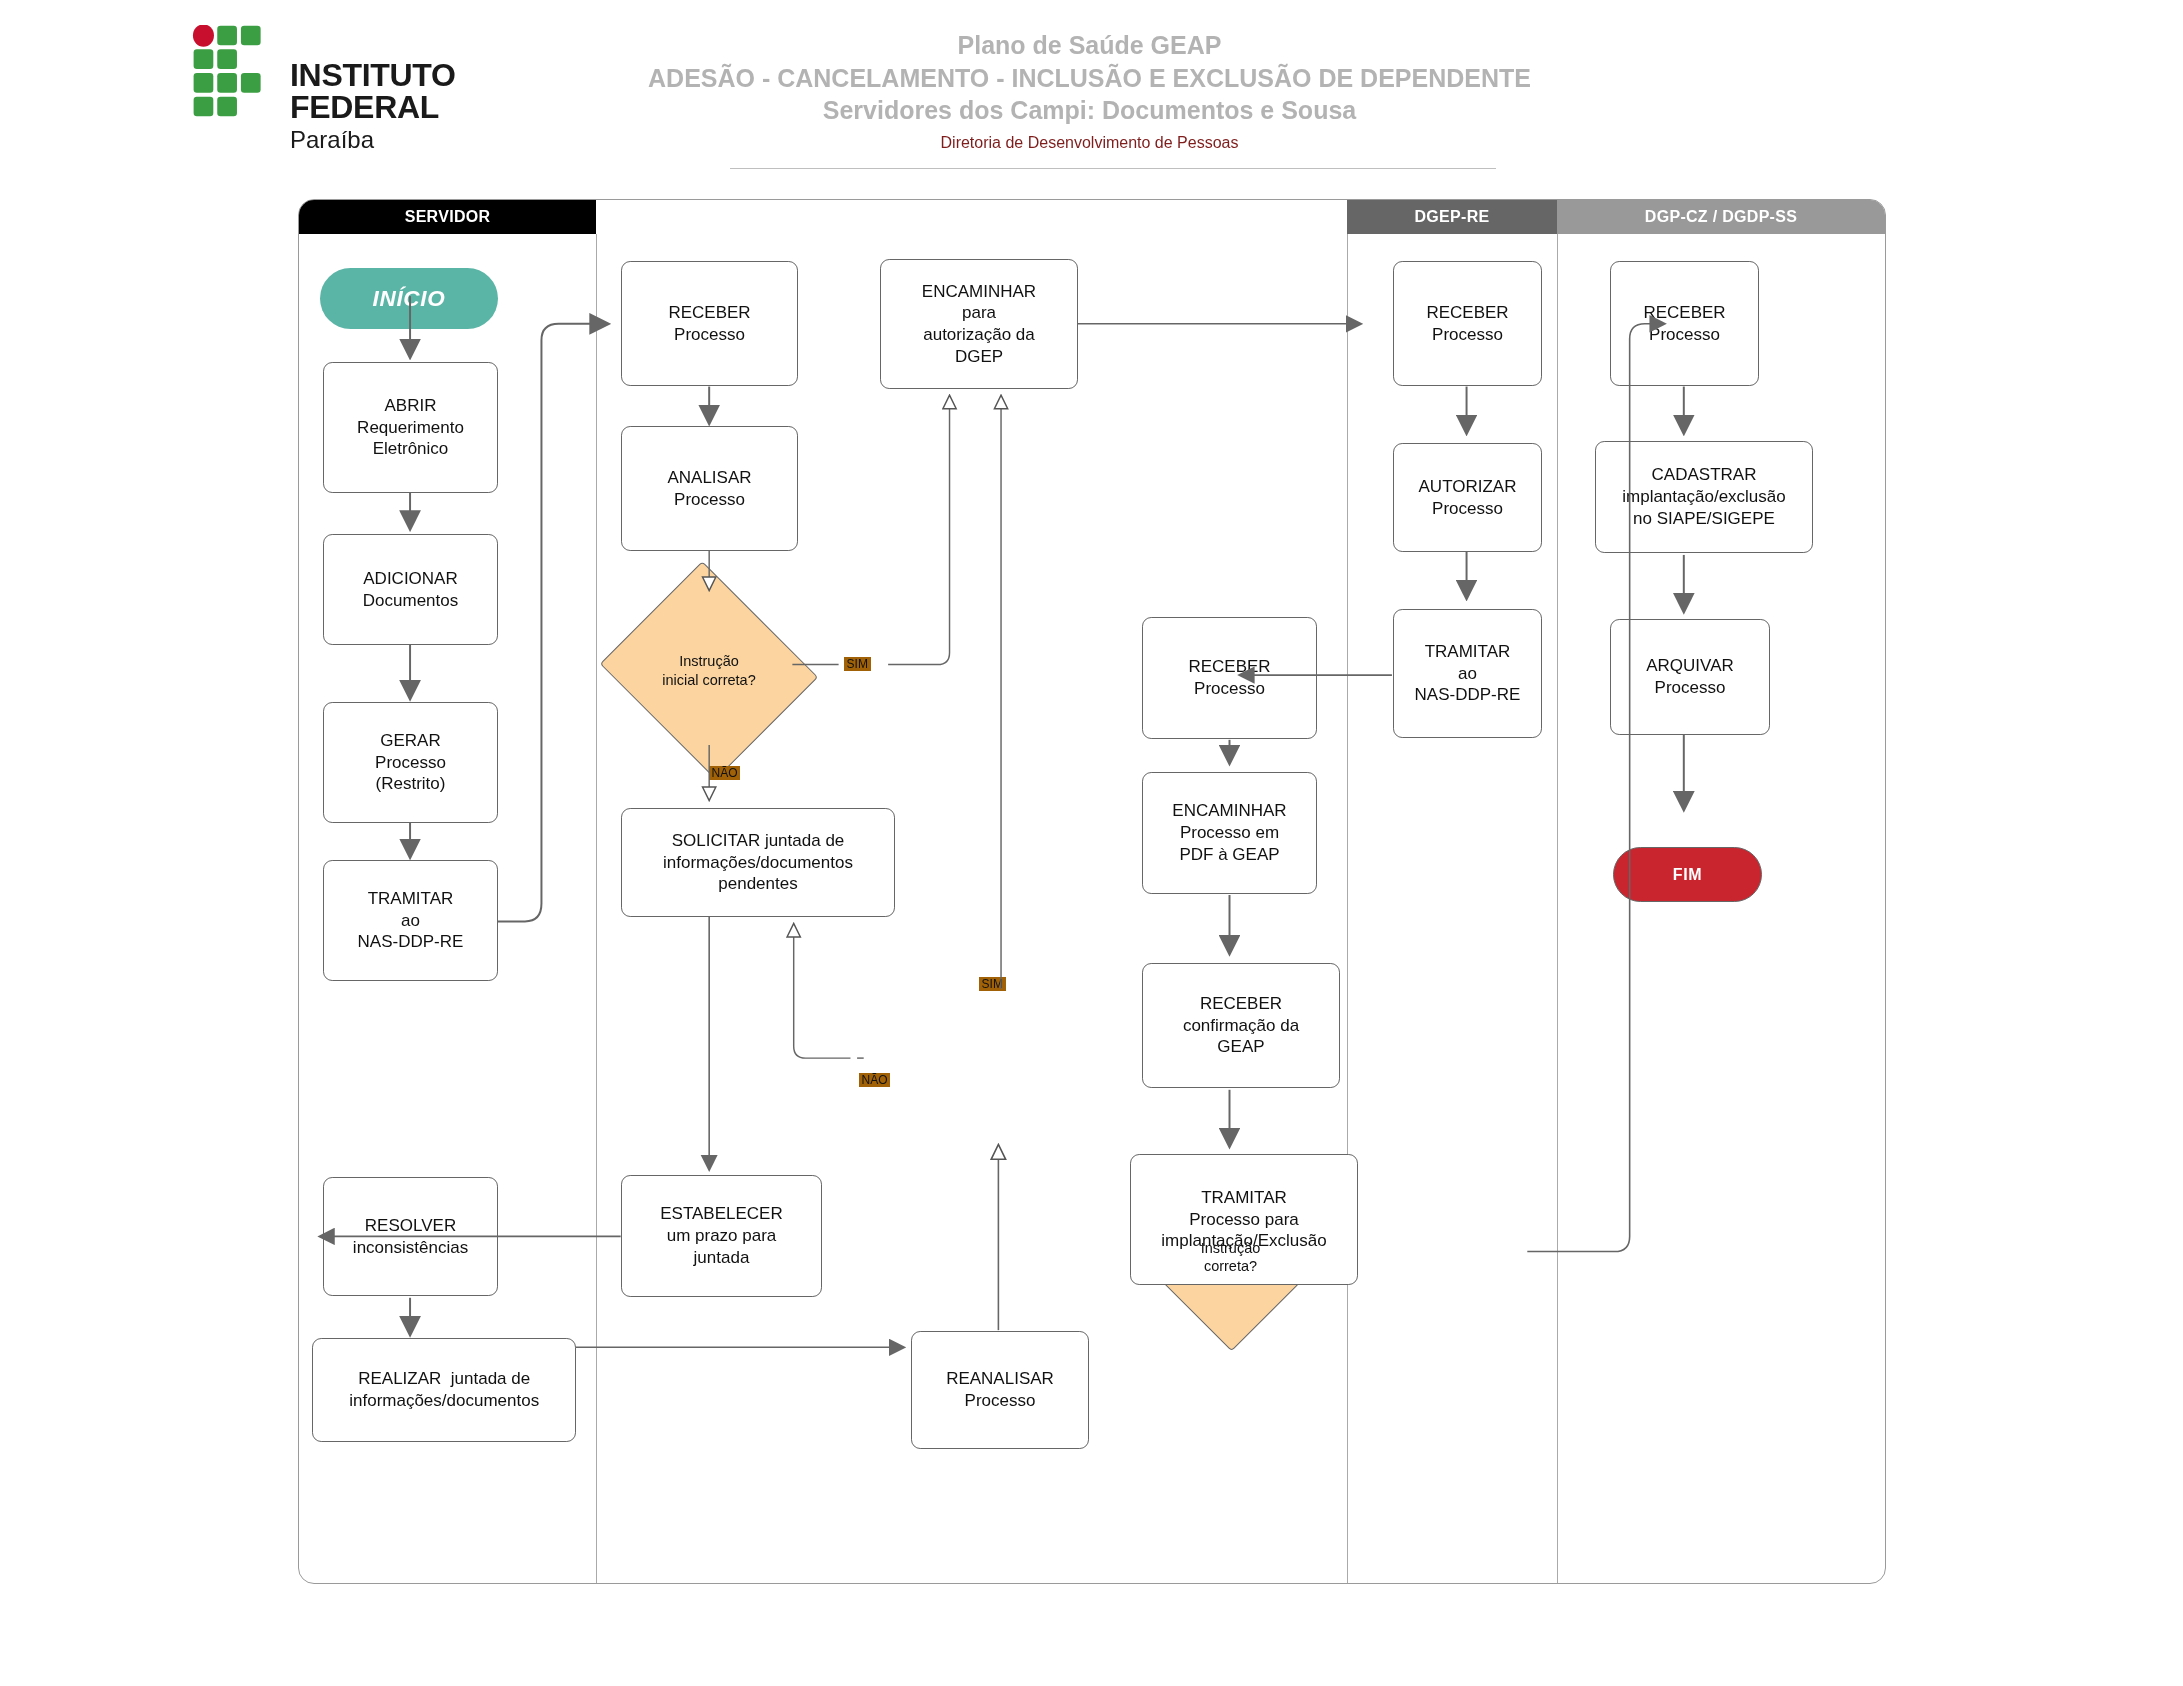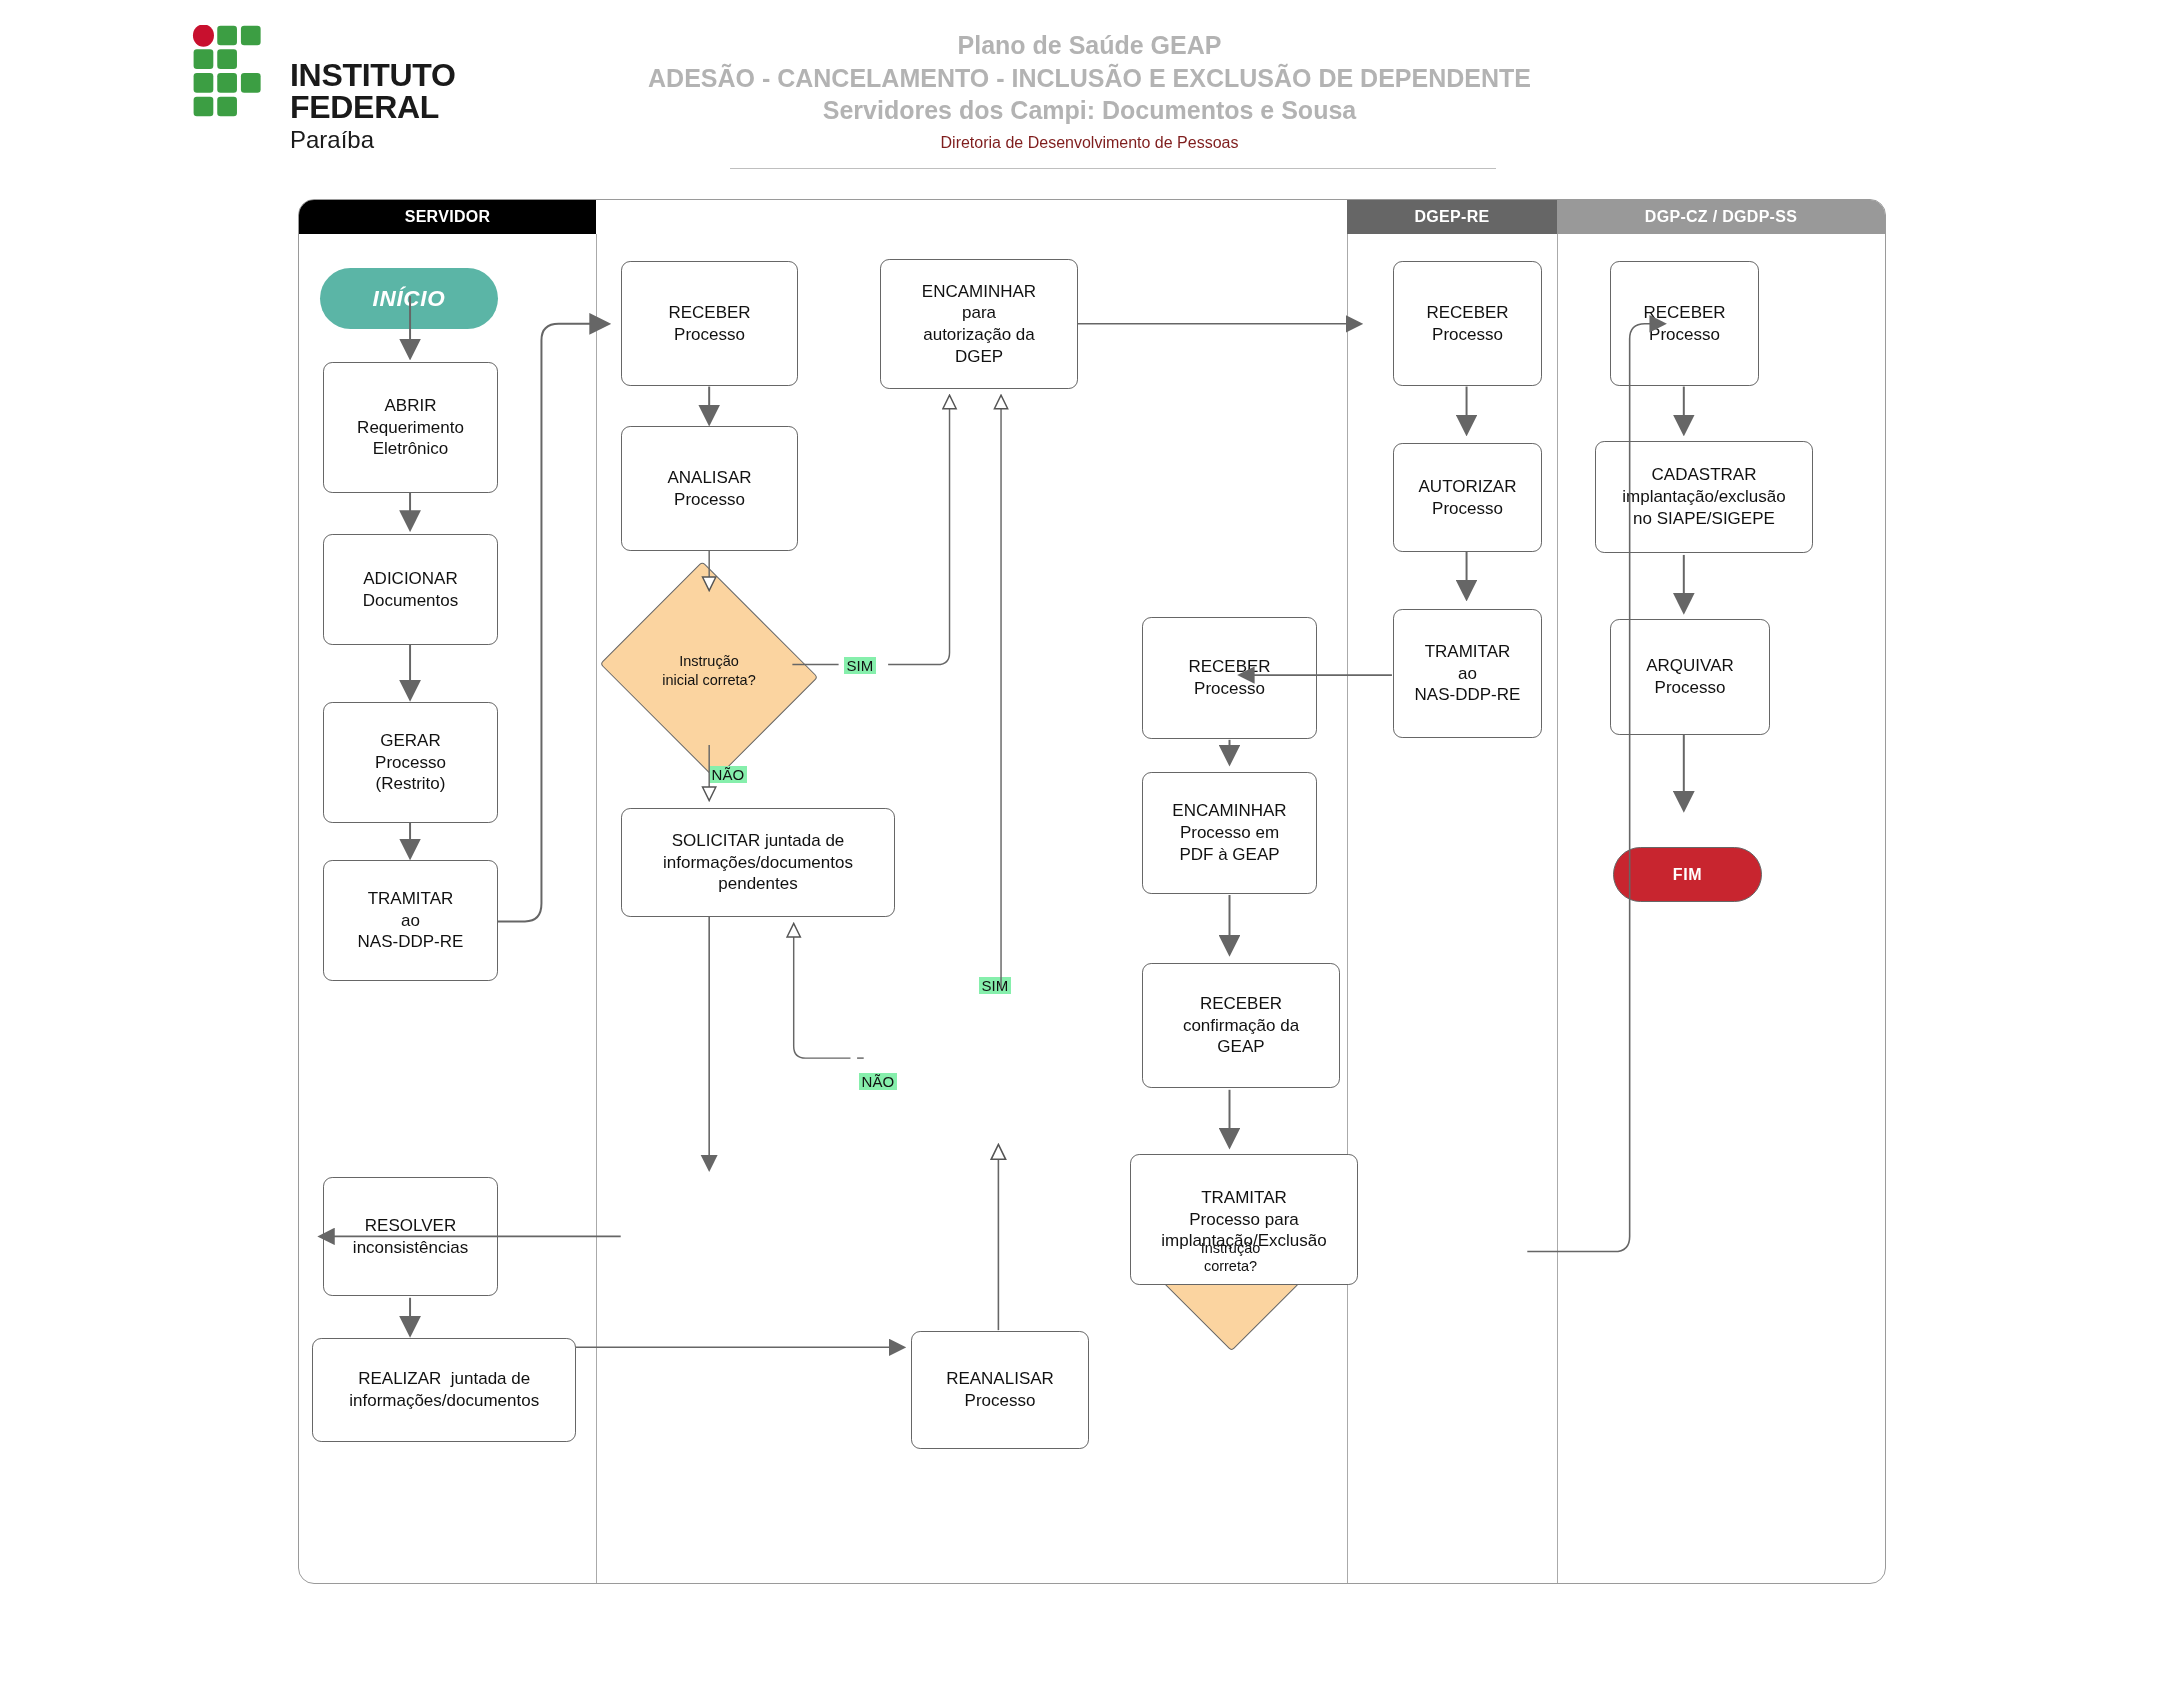--- a/index.html
+++ b/index.html
@@ -35,21 +35,21 @@
   .term{position:absolute;box-sizing:border-box;border-radius:660px;display:flex;align-items:center;
         justify-content:center;color:#ffffff;text-align:center;}
   .term.start{background:#5bb5a6;font-size:22.5px;font-weight:bold;font-style:italic;letter-spacing:0.7px;}
   .term.end{background:#c8252f;border:1.7px solid #666666;font-size:16px;font-weight:bold;letter-spacing:0.7px;}
   .dec{position:absolute;display:flex;align-items:center;justify-content:center;text-align:center;}
   .dec .dshape{position:absolute;left:0;top:0;width:100%;height:100%;background:#fbd4a0;
         border:1.7px solid #666666;transform:rotate(45deg);border-radius:4px;box-sizing:border-box;}
   .dec .dtext{position:relative;z-index:2;font-size:14.5px;color:#111;line-height:1.25;}
 
   
-  .elabel{position:absolute;font-size:15px;color:#111;background:#86efac;padding:0 2.6px;white-space:nowrap;}
+  .elabel{position:absolute;font-size:12px;color:#111;background:#a16207;padding:0 2.6px;white-space:nowrap;}
 
   
   #edges{position:absolute;left:0;top:0;width:2183px;height:1687px;pointer-events:none;}
 </style>
 </head>
 <body>
 
 <div id="header">
 
   <div id="logo">
@@ -126,20 +126,23 @@
 
   <div class="dec" style="left:328px; top:398px; width:164px; height:145px;">
     <div class="dshape"></div>
     <div class="dtext">Instrução<br>inicial correta?</div>
   </div>
 
   <div class="node" style="left:322px; top:608px; width:274px; height:109px;">
     <span>SOLICITAR juntada de<br>informações/documentos<br>pendentes</span>
   </div>
 
+  <div class="node" style="left:322px; top:975px;width:201px; height:122px;">
+    <span>ESTABELECER<br>um prazo para<br>juntada</span>
+  </div>
 
   <div class="node" style="left:581px; top:59px;  width:198px; height:130px;">
     <span>ENCAMINHAR<br>para<br>autorização da<br>DGEP</span>
   </div>
 
   <div class="dec" style="left:864px;top:991px;width:135px; height:132px;">
     <div class="dshape"></div>
     <div class="dtext">Instrução<br>correta?</div>
   </div>
 

